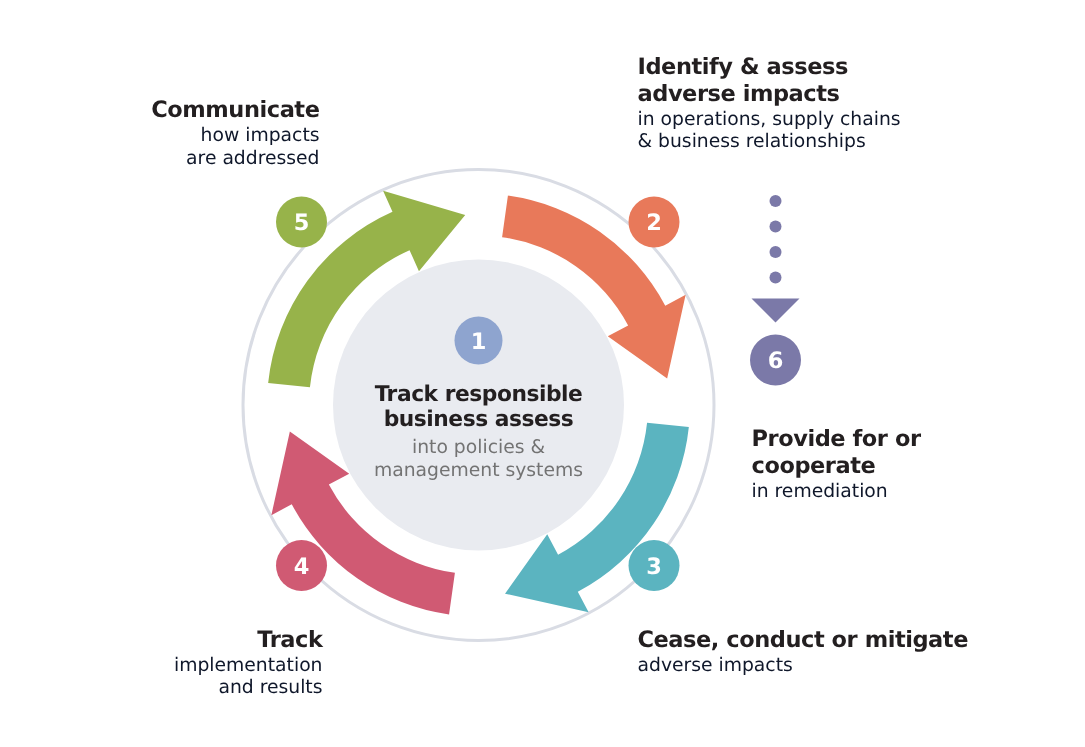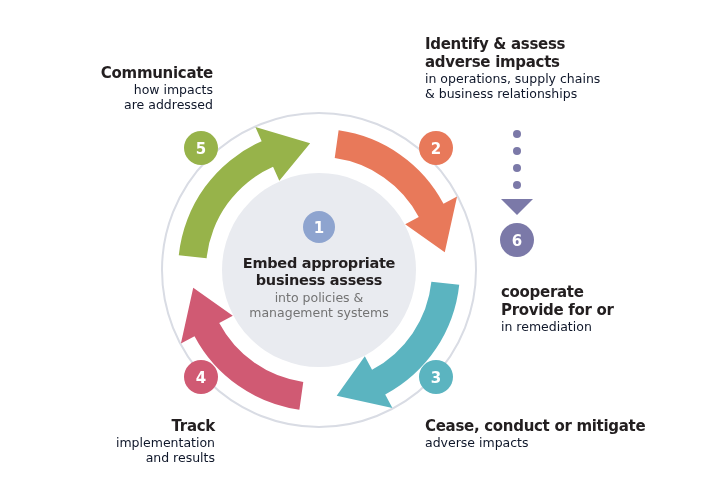--- a/index.html
+++ b/index.html
@@ -69,34 +69,34 @@
 </div>
 
 <div class="lbl" style="left:425px;top:35px;width:230px;">
   <div class="t">Identify &amp; assess</div>
   <div class="t">adverse impacts</div>
   <div class="s">in operations, supply chains</div>
   <div class="s">&amp; business relationships</div>
 </div>
 
 <div class="lbl" style="left:501px;top:283px;width:180px;">
+  <div class="t">Provide for or</div>
   <div class="t">cooperate</div>
-  <div class="t">Provide for or</div>
   <div class="s">in remediation</div>
 </div>
 
 <div class="lbl" style="left:425px;top:417px;width:240px;">
   <div class="t">Cease, conduct or mitigate</div>
   <div class="s">adverse impacts</div>
 </div>
 
 <div class="lbl right" style="left:60px;top:417px;width:155px;">
   <div class="t">Track</div>
   <div class="s">implementation</div>
   <div class="s">and results</div>
 </div>
 
 <div class="center">
-  <div class="t">Embed appropriate</div>
+  <div class="t">Track responsible</div>
   <div class="t">business assess</div>
   <div class="s">into policies &amp;</div>
   <div class="s">management systems</div>
 </div>
 
 </body></html>

